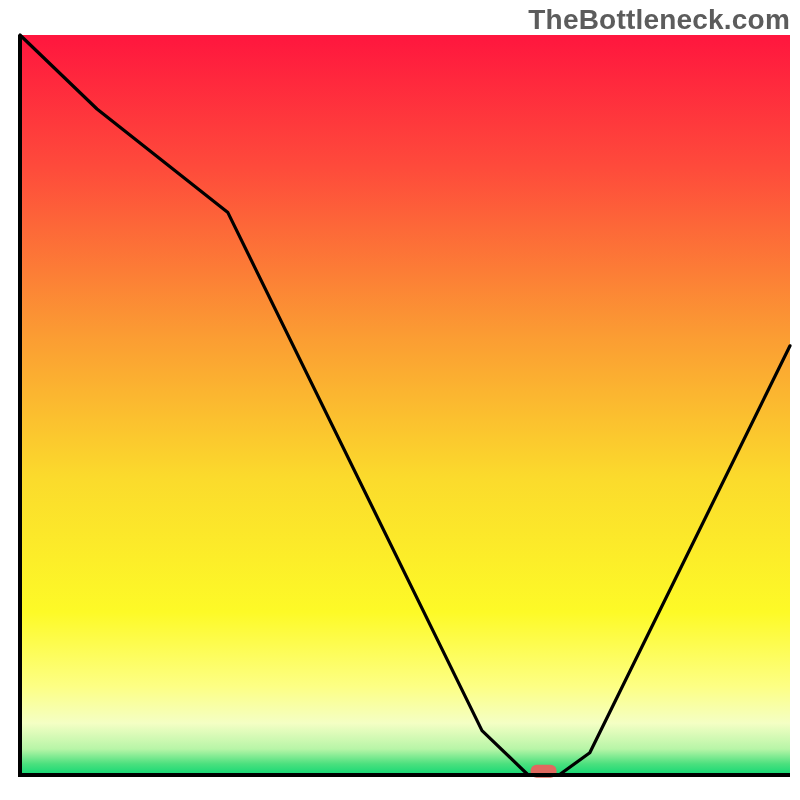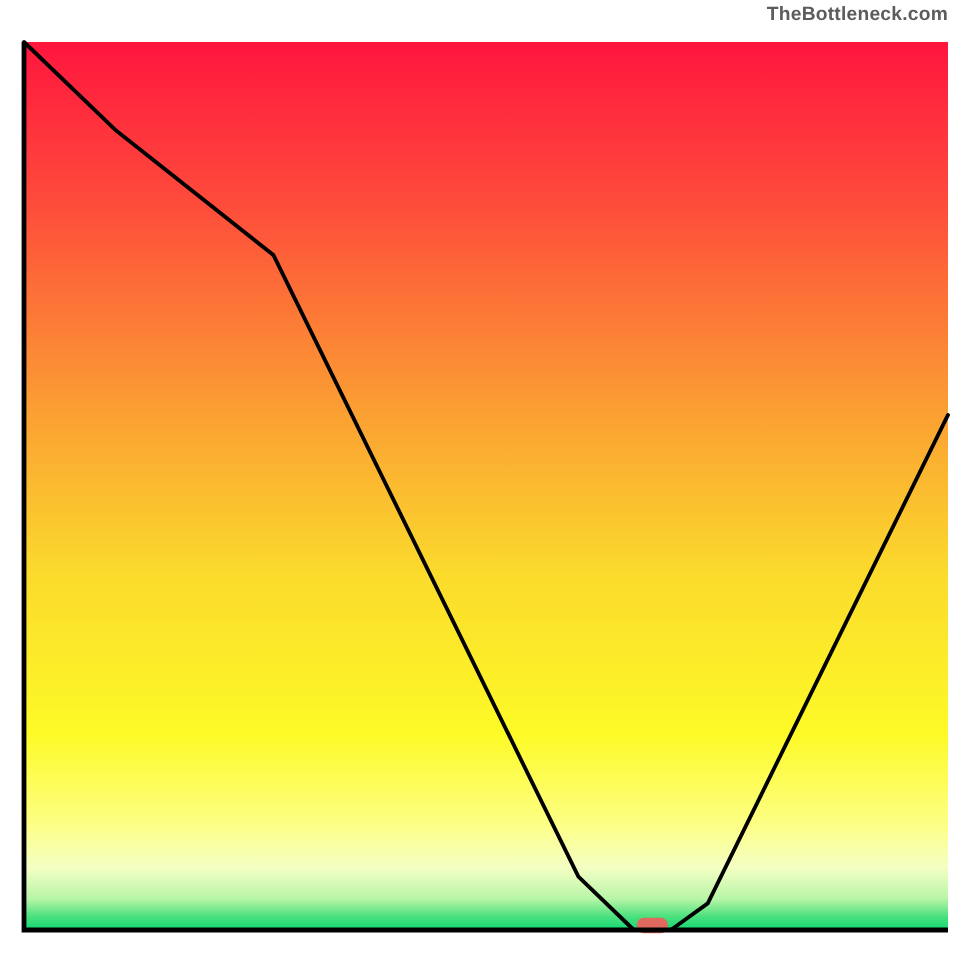--- a/index.html
+++ b/index.html
@@ -14,21 +14,21 @@
   .frame {
     position: relative;
     width: 800px;
     height: 800px;
     background: #ffffff;
   }
   .watermark {
     position: absolute;
     top: 4px;
     right: 10px;
-    font-size: 16px;
+    font-size: 28px;
     font-weight: 600;
     color: #5c5c5c;
     letter-spacing: 0.2px;
     text-align: center;
     z-index: 10;
   }
   svg {
     position: absolute;
     left: 0;
     top: 0;

